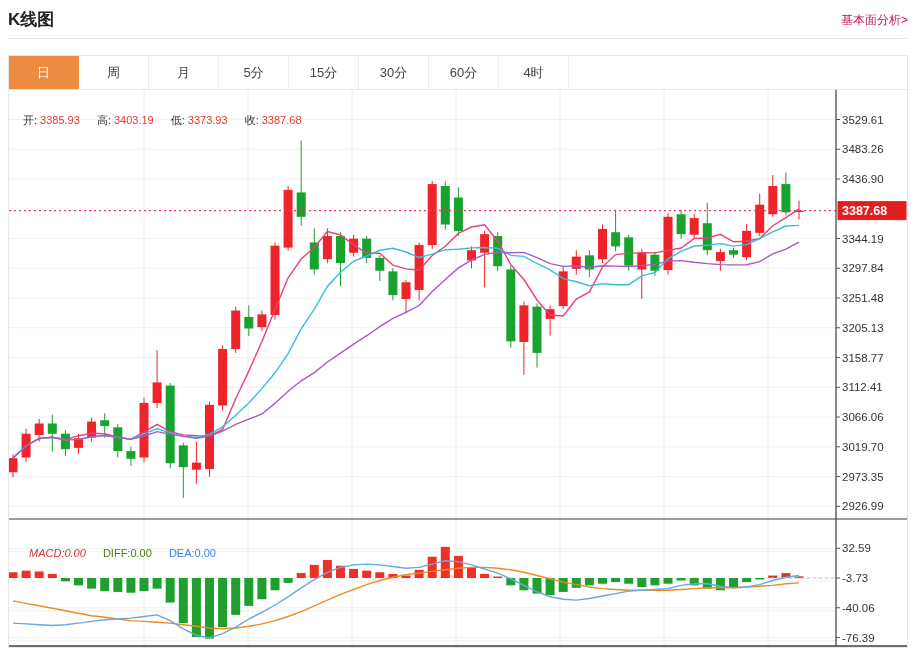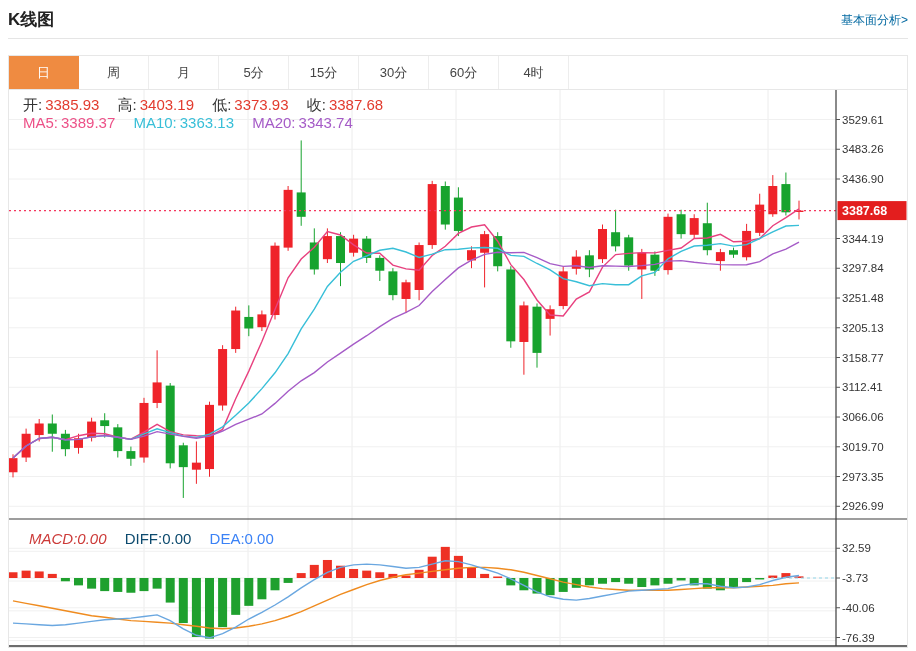--- a/index.html
+++ b/index.html
@@ -1,34 +1,34 @@
 <!DOCTYPE html>
 <html><head>
 <meta charset="utf-8">
 <style>
   html,body{margin:0;padding:0;background:#fff;font-family:"Liberation Sans",sans-serif;}
   #page{position:relative;width:916px;height:651px;background:#fff;overflow:hidden;}
   .title{position:absolute;left:8px;top:8px;font-size:17px;font-weight:bold;color:#222;}
-  .fund-link{position:absolute;right:8px;top:12px;font-size:12px;color:#0369a1;cursor:pointer;}
+  .fund-link{position:absolute;right:8px;top:12px;font-size:12px;color:#be185d;cursor:pointer;}
   .h-divider{position:absolute;left:8px;top:38px;width:900px;height:1px;background:#e5e5e5;}
   .panel{position:absolute;left:8px;top:55px;width:900px;height:593px;border:1px solid #e7e7e7;box-sizing:border-box;}
   .tabs{position:absolute;left:0;top:0;width:898px;height:34px;display:flex;border-bottom:1px solid #e7e7e7;box-sizing:border-box;background:#fff;}
   .tab{width:70px;height:33px;line-height:33px;text-align:center;font-size:13px;color:#444;border-right:1px solid #ededed;cursor:pointer;box-sizing:border-box;}
   .tab.active{background:#ef8b41;color:#fff;border-right-color:#ef8b41;}
   .chart-wrap{position:absolute;left:0;top:34px;width:898px;height:557px;}
-  .overlay{position:absolute;font-size:15px;white-space:nowrap;z-index:5;}
+  .overlay{position:absolute;font-size:11px;white-space:nowrap;z-index:5;margin-top:17px;}
   .overlay span{margin-right:3px;}
   .overlay .gap{margin-right:14px;}
   .lab{color:#333;}
   .val-red{color:#e23b2e;}
   .ma5{color:#ed5188;}
   .ma10{color:#38bfd8;}
   .ma20{color:#a55bc7;}
   .macd-v{color:#cc3a38;font-style:italic;}
-  .diff-v{color:#0c4a6e;}
+  .diff-v{color:#4d7c0f;}
   .dea-v{color:#3b82f6;}
 </style>
 </head>
 <body>
 
 <div id="page">
   <div class="title">K线图</div>
   <div class="fund-link">基本面分析&gt;</div>
   <div class="h-divider"></div>
 
@@ -43,25 +43,20 @@
       <div class="tab">60分</div>
       <div class="tab">4时</div>
     </div>
 
     <div class="chart-wrap" id="chart">
       <div class="overlay" style="left:14px;top:6px;">
         <span class="lab">开:</span><span class="val-red gap">3385.93</span>
         <span class="lab">高:</span><span class="val-red gap">3403.19</span>
         <span class="lab">低:</span><span class="val-red gap">3373.93</span>
         <span class="lab">收:</span><span class="val-red">3387.68</span>
-      </div>
-      <div class="overlay" style="left:14px;top:24px;">
-        <span class="ma5">MA5:</span><span class="ma5 gap">3389.37</span>
-        <span class="ma10">MA10:</span><span class="ma10 gap">3363.13</span>
-        <span class="ma20">MA20:</span><span class="ma20">3343.74</span>
       </div>
       <div class="overlay" style="left:20px;top:440px;">
         <span class="macd-v gap">MACD:0.00</span>
         <span class="diff-v gap">DIFF:0.00</span>
         <span class="dea-v">DEA:0.00</span>
       </div>
     <svg width="898" height="557">
           <g>
             <line x1="135" y1="0" x2="135" y2="556" stroke="#ececec" stroke-width="1"></line>
             <line x1="239" y1="0" x2="239" y2="556" stroke="#ececec" stroke-width="1"></line>

